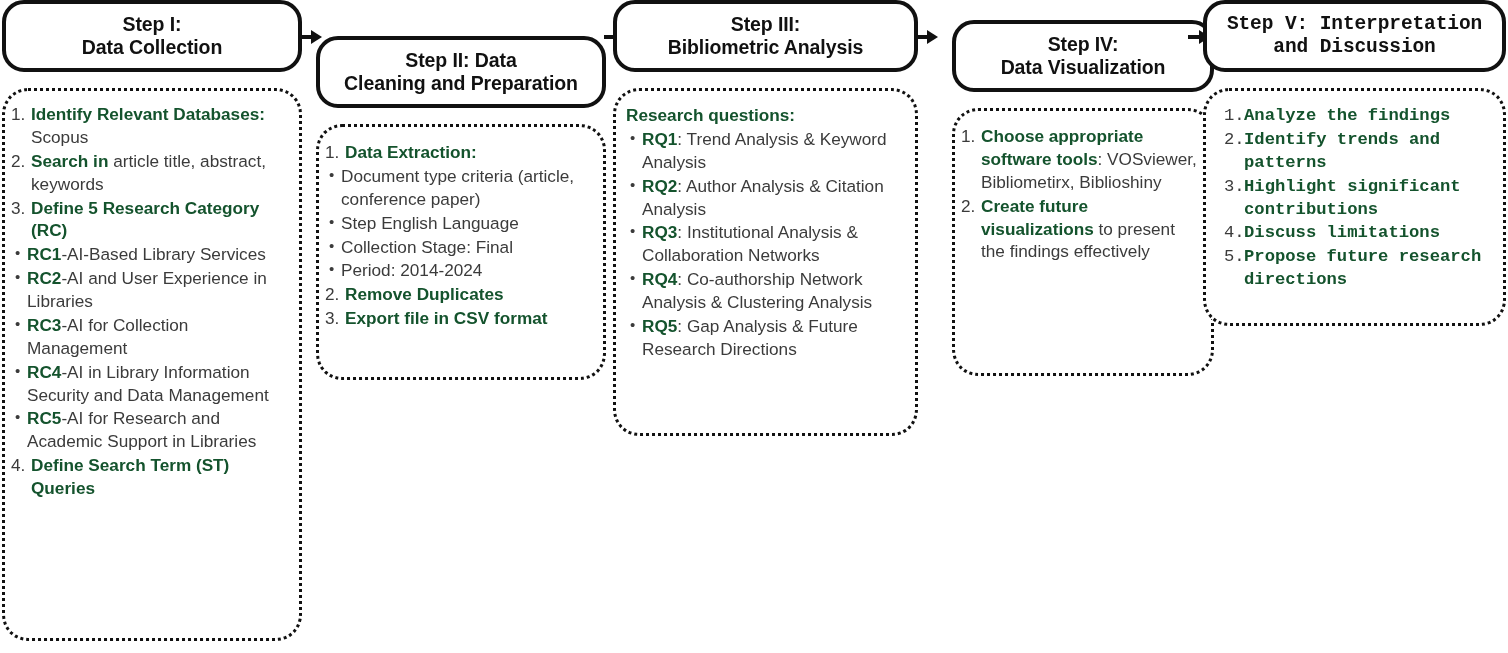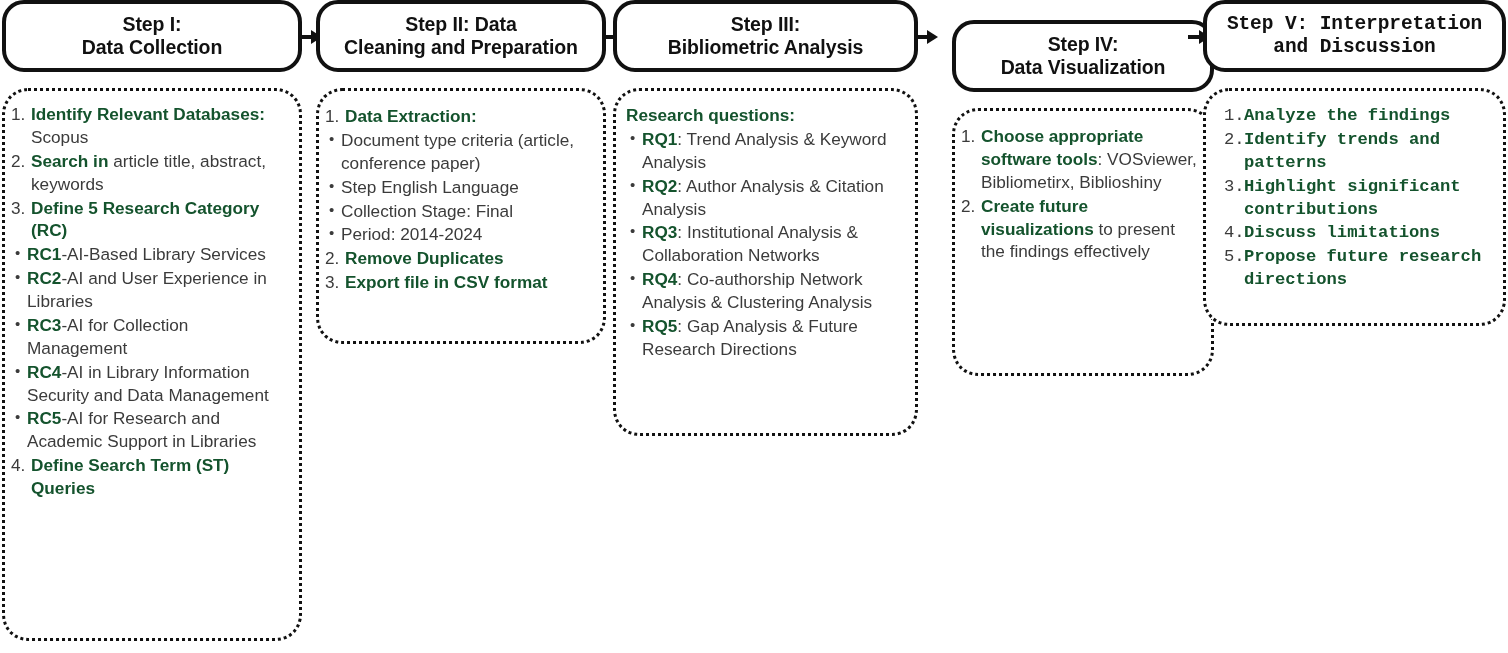--- a/index.html
+++ b/index.html
@@ -152,21 +152,21 @@
             <span class="marker num">4.</span>
             <span class="item-text"><b>Define Search Term (ST) Queries</b></span>
           </li>
         </ul>
       </div>
     </div>
     <div class="arrow" style="left: 300px;">
       <span class="shaft"></span>
       <span class="head"></span>
     </div>
-    <div class="column" style="left: 316px; width: 290px;">
+    <div class="column" style="left: 316px; width: 290px; margin-top: 36px;">
       <div class="step-header">
         <div class="step-header-title">Step II: Data
 Cleaning and Preparation</div>
       </div>
       <div class="step-body" style="width: 290px; height: 256px; padding: 14px 10px 14px 6px;">
         <ul class="items">
           <li class="item">
             <span class="marker num">1.</span>
             <span class="item-text"><b>Data Extraction:</b></span>
           </li>

